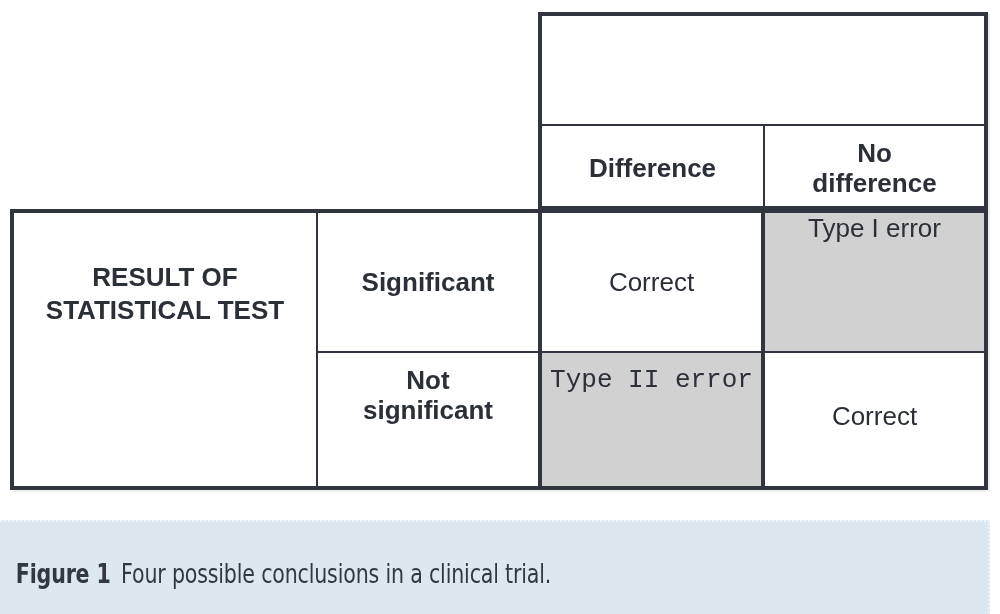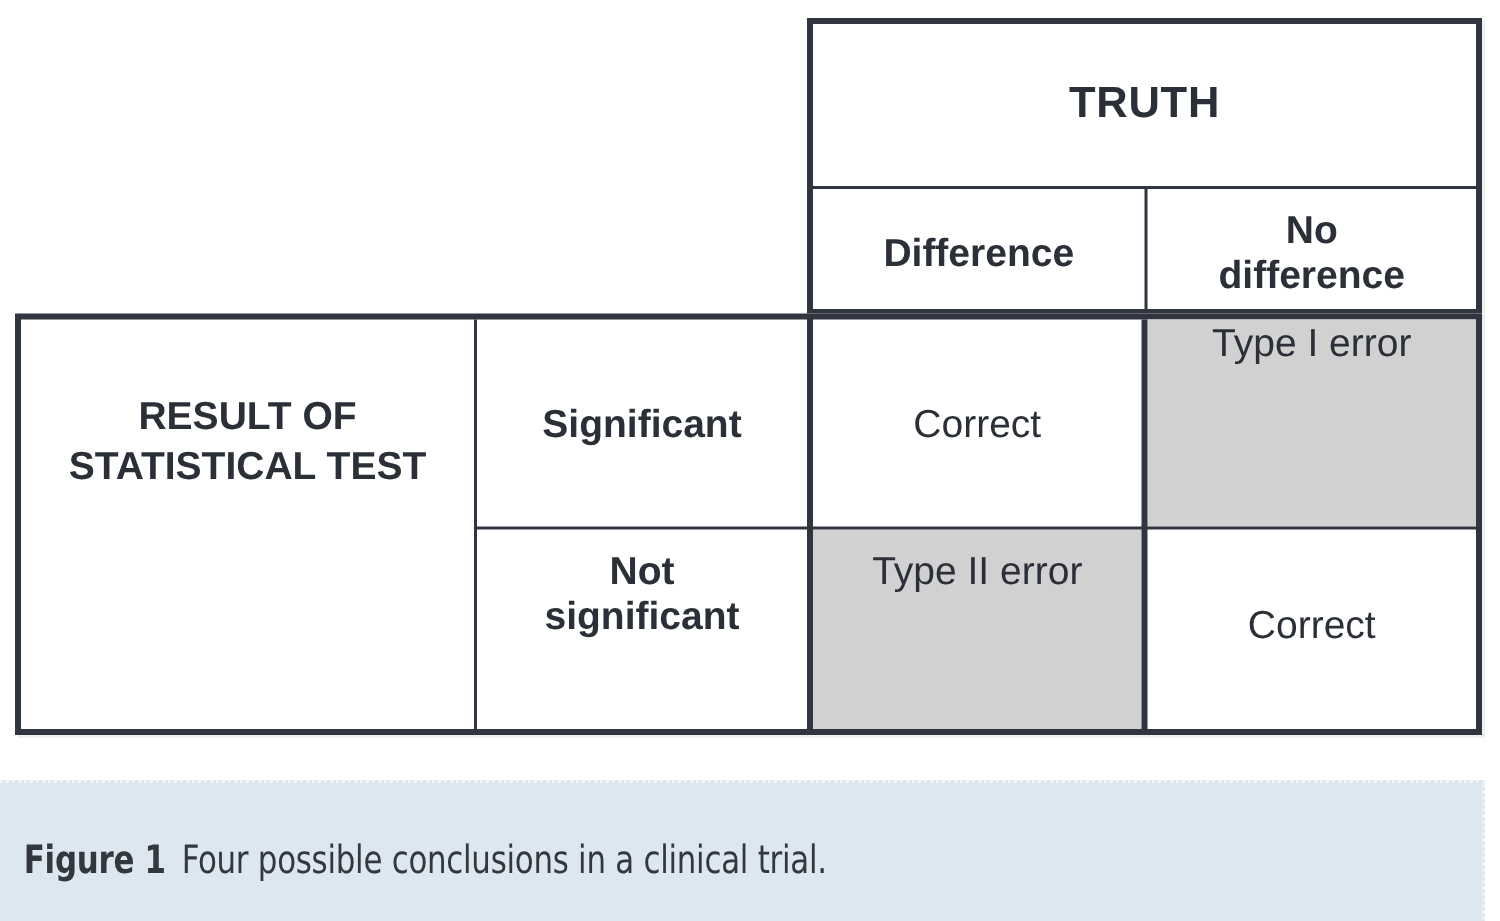--- a/index.html
+++ b/index.html
@@ -98,23 +98,20 @@
 </style>
 </head>
 <body>
 
 <div id="figure-root">
 
   <div class="matrix">
 
     <div class="box heavy" style="left:538px; top:12px; width:450px; height:198px;"></div>
 
-    <div class="cellwrap" style="left:542px; top:16px; width:442px; height:108px; align-items:center; justify-content:center;">
-      <span class="txt bold" style="font-size:29px; letter-spacing:0.5px;">TRUTH</span>
-    </div>
 
     <div class="box" style="left:542px; top:124px; width:442px; height:2px; background:#31353f;"></div>
 
     <div class="box" style="left:763px; top:126px; width:2px; height:84px; background:#31353f;"></div>
 
     <div class="cellwrap" style="left:542px; top:126px; width:221px; height:84px; align-items:center; justify-content:center;">
       <span class="txt bold" style="font-size:26px;">Difference</span>
     </div>
 
     <div class="cellwrap" style="left:765px; top:126px; width:219px; height:84px; align-items:center; justify-content:center;">
@@ -149,21 +146,21 @@
 
     <div class="cellwrap" style="left:542px; top:213px; width:219px; height:138px; align-items:center; justify-content:center;">
       <span class="txt" style="font-size:26px;">Correct</span>
     </div>
 
     <div class="cellwrap" style="left:765px; top:213px; width:219px; height:138px; align-items:flex-start; justify-content:center; ">
       <span class="txt" style="font-size:26px;">Type I error</span>
     </div>
 
     <div class="cellwrap" style="left:542px; top:353px; width:219px; height:133px; align-items:flex-start; justify-content:center; padding-top:12px;">
-      <span class="txt" style="font-size:26px;">Type II error</span>
+      <span class="txt" style="font-size:26px;font-family:Liberation Mono, monospace;">Type II error</span>
     </div>
 
     <div class="cellwrap" style="left:765px; top:353px; width:219px; height:133px; align-items:flex-start; justify-content:center; padding-top:48px;">
       <span class="txt" style="font-size:26px;">Correct</span>
     </div>
 
   </div>
 
   <div class="caption-band">
     <div class="caption-text">

